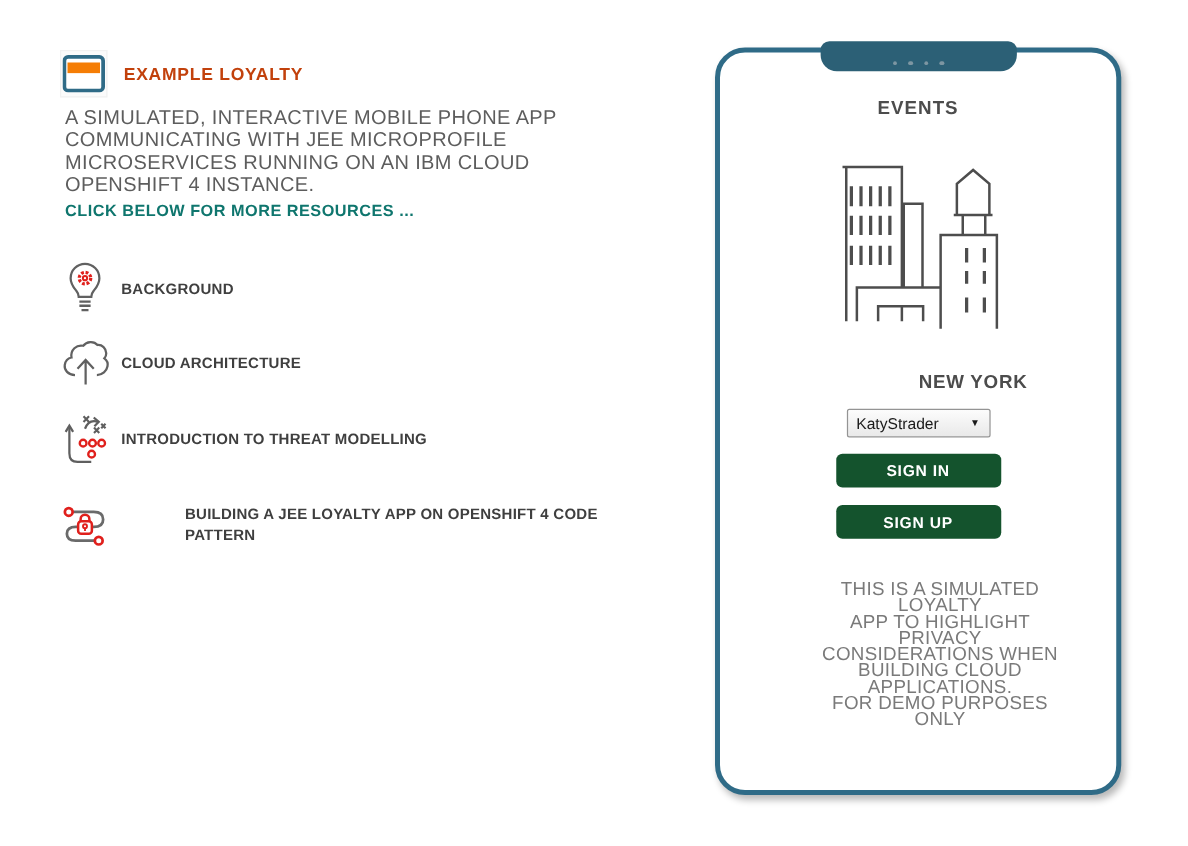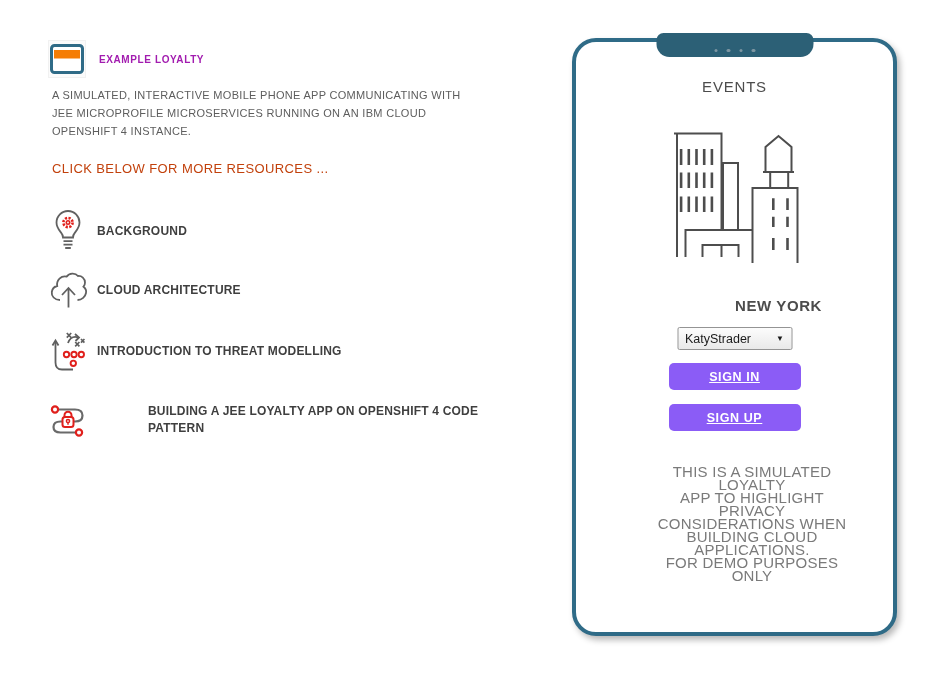--- a/index.html
+++ b/index.html
@@ -4,27 +4,27 @@
 <style>
   html,body{margin:0;padding:0;background:#ffffff;}
   body{width:950px;height:677px;position:relative;overflow:hidden;
        font-family:"Liberation Sans", sans-serif;}
 
   
   .left-panel{position:absolute;left:48px;top:40px;width:480px;height:470px;}
   .header-row{position:absolute;top:0;left:0;height:38px;display:flex;align-items:center;gap:13px;}
   .app-icon-wrap{width:38px;height:38px;display:flex;align-items:center;justify-content:center;
                  background:#fbfbfb;border:1px solid #f1f1f1;box-sizing:border-box;}
-  .page-title{font-size:10px;font-weight:700;color:#a21caf;letter-spacing:.6px;}
-
-  .description{position:absolute;top:46px;left:4px;width:425px;font-size:11px;
+  .page-title{font-size:14px;font-weight:700;color:#c2410c;letter-spacing:.6px;}
+
+  .description{position:absolute;top:46px;left:4px;width:425px;font-size:16px;
                color:#5d5d5d;letter-spacing:.3px;line-height:18px;}
 
-  .resources-heading{position:absolute;top:121px;left:4px;font-size:13px;font-weight:400;
-                     color:#c2410c;letter-spacing:.4px;}
+  .resources-heading{position:absolute;top:121px;left:4px;font-size:13px;font-weight:700;
+                     color:#0f766e;letter-spacing:.4px;}
 
   .resource-item{position:absolute;left:0;display:flex;align-items:center;cursor:pointer;}
   .resource-item .icon-box{width:40px;display:flex;align-items:center;justify-content:center;flex:0 0 40px;}
   .resource-label{font-size:12px;font-weight:700;color:#3f3f3f;letter-spacing:.2px;
                   line-height:17px;margin-left:9px;}
   .item-1{top:168px;height:46px;}
   .item-2{top:228px;height:44px;}
   .item-3{top:288px;height:46px;text-align:center;}
   .item-4{top:358px;height:44px;gap:36px;}
   .item-4 .resource-label{margin-left:24px;max-width:410px;}
@@ -33,36 +33,36 @@
   .phone{position:absolute;left:572px;top:38px;width:325px;height:598px;box-sizing:border-box;
          background:#ffffff;border:4px solid #2f6b87;border-radius:24px;
          box-shadow:3px 4px 6px rgba(0,0,0,.28);}
   .notch{position:absolute;top:-9px;left:50%;transform:translateX(-50%);
          width:157px;height:24px;background:#2c6076;border-radius:7px 7px 13px 13px;
          display:flex;align-items:flex-end;justify-content:center;gap:9px;
          padding-bottom:5px;box-sizing:border-box;}
   .notch-dot{width:3.5px;height:3.5px;border-radius:50%;background:#7d96a2;}
 
   .events-title{position:absolute;top:36px;left:0;width:100%;text-align:center;
-                font-size:15px;font-weight:400;color:#4c4c4c;letter-spacing:.8px;}
+                font-size:15px;font-weight:700;color:#4c4c4c;letter-spacing:.8px;}
   .building{position:absolute;top:88px;left:50%;transform:translateX(-50%);}
   .city-title{position:absolute;top:255px;left:0;width:100%;text-align:center;
               font-size:15px;font-weight:700;color:#4c4c4c;letter-spacing:.6px;margin-left:44px;}
 
   .user-select{position:absolute;top:285px;left:50%;transform:translateX(-50%);
                width:115px;height:23px;box-sizing:border-box;
                background:linear-gradient(#fcfcfc,#e9e9e9);border:1px solid #949494;
                border-radius:2px;display:flex;align-items:center;justify-content:space-between;
                padding:0 7px;font-size:12.5px;color:#1a1a1a;cursor:pointer;gap:14px;}
   .select-arrow{font-size:8px;color:#1a1a1a;line-height:1;}
 
   .phone-btn{position:absolute;left:50%;transform:translateX(-50%);width:132px;height:27px;
-             background:#8b5cf6;border:none;border-radius:5px;color:#ffffff;
+             background:#14532d;border:none;border-radius:5px;color:#ffffff;
              font-family:inherit;font-size:12.5px;font-weight:700;letter-spacing:.6px;
-             display:flex;align-items:center;justify-content:center;cursor:pointer;text-decoration:underline;}
+             display:flex;align-items:center;justify-content:center;cursor:pointer;}
   .sign-in{top:321px;}
   .sign-up{top:362px;}
 
   .disclaimer{position:absolute;top:423px;left:76px;width:200px;
               font-size:15px;color:#7a7a7a;letter-spacing:.25px;line-height:13px;
               text-align:center;}
 </style>
 </head>
 <body>
 

